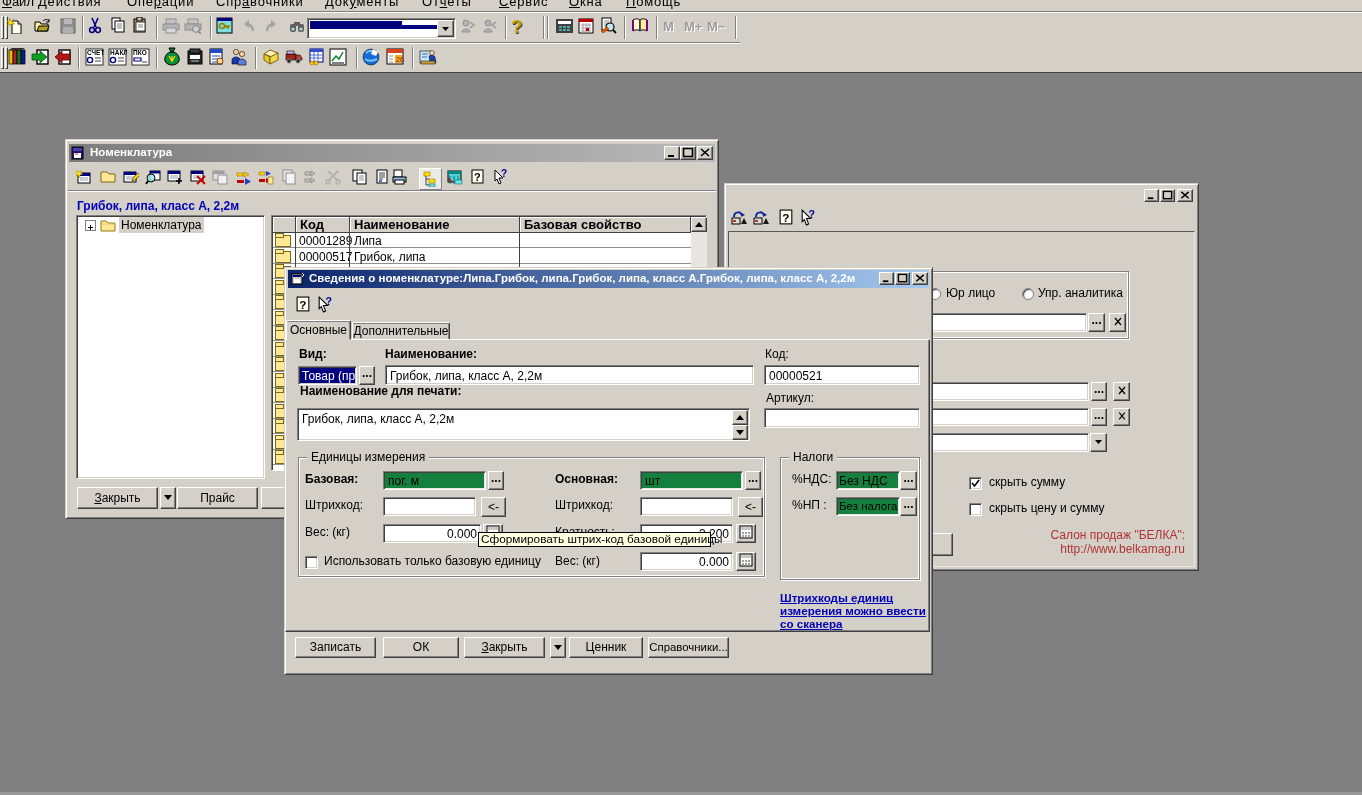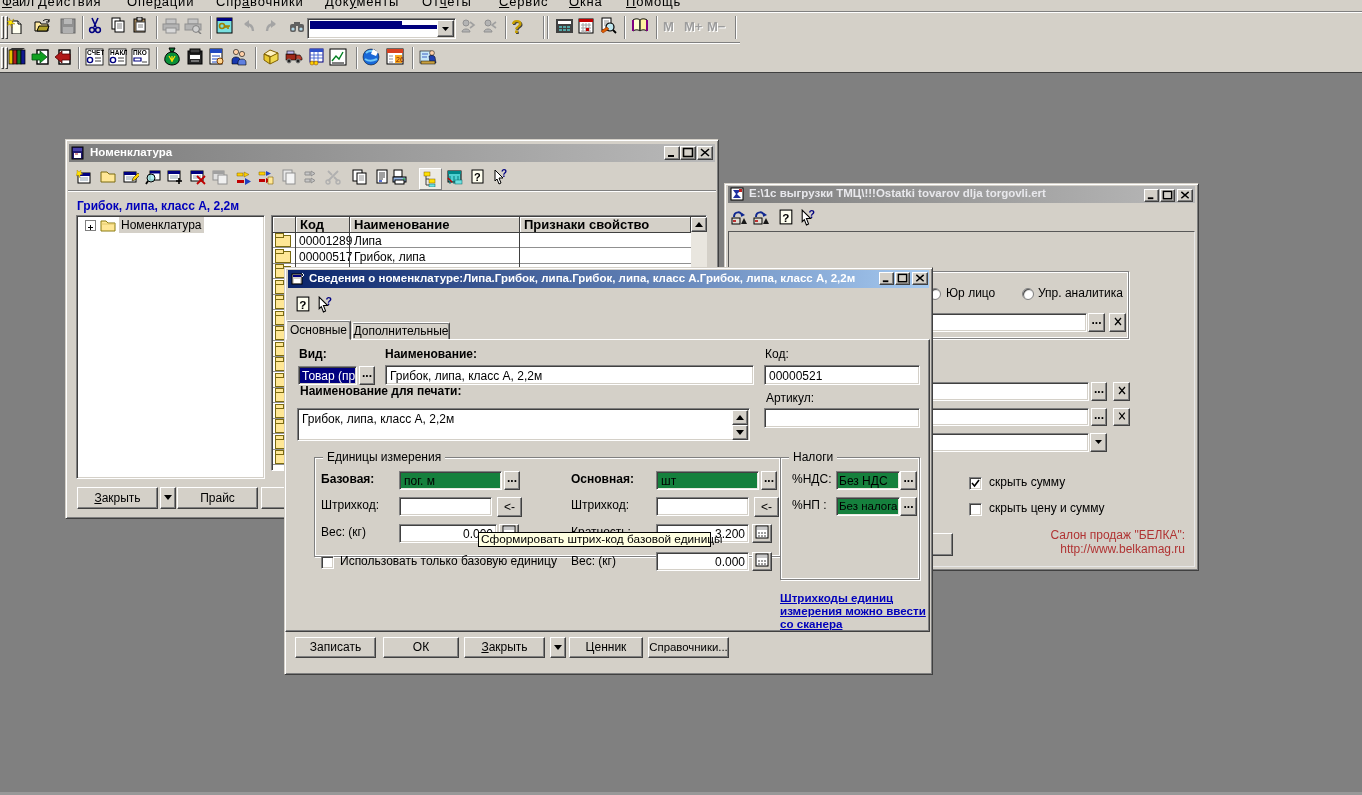--- a/index.html
+++ b/index.html
@@ -414,21 +414,21 @@
  <svg class="ab" style="left:23px;top:2px" width="16" height="14" viewBox="0 0 16 14">
         <path d="M1 13V3h5l2 2h7v8z" fill="#ffe796" stroke="#8a7a10"></path>
         <path d="M1 6h14" stroke="#d8c060" stroke-width=".8"></path>
       </svg>
  <span class="ab" style="left:42px;top:1px;background:#d4d0c8;padding:1px 2px">Номенклатура</span>
 </div>
 <div class="ab" id="w1tab" style="left:205px;top:75px;width:436px;height:256px;background:#fff;border:1px solid;border-color:#808080 #fff #fff #808080;box-shadow:inset 1px 1px 0 #404040">
 <div class="hc" style="left:1px;top:1px;width:23px"></div>
 <div class="hc b" style="left:24px;top:1px;width:54px">Код</div>
 <div class="hc b" style="left:78px;top:1px;width:170px">Наименование</div>
-<div class="hc b" style="left:248px;top:1px;width:171px">Признаки свойство</div>
+<div class="hc b" style="left:248px;top:1px;width:171px">Базовая свойство</div>
 <div class="ab" style="left:23px;top:17px;width:1px;height:237px;background:#404040;z-index:2"></div>
 <div class="ab" style="left:77px;top:17px;width:1px;height:237px;background:#404040;z-index:2"></div>
 <div class="ab" style="left:247px;top:17px;width:1px;height:237px;background:#404040;z-index:2"></div>
 <div class="trw" style="top:17px">
         <span class="co">00001289</span>
         <span class="na">Липа</span>
       </div>
 <div class="trw" style="top:33px">
         <span class="co">00000517</span>
         <span class="na">Грибок, липа</span>
@@ -453,28 +453,20 @@
 </div>
 <div class="btn" style="left:11px;top:347px;width:81px;height:22px;line-height:20px"><u>З</u>акрыть</div>
 <div class="btn" style="left:94px;top:347px;width:16px;height:22px"><svg width="12" height="18" viewBox="0 0 12 18">
         <path d="M2 7l4 5 4-5z" fill="#000"></path>
       </svg></div>
 <div class="btn" style="left:111px;top:347px;width:81px;height:22px;line-height:20px">Прайс</div>
 <div class="btn" style="left:195px;top:347px;width:84px;height:22px;line-height:20px"></div>
 </div>
 
 <div class="w3d" id="win3" style="left:724px;top:183px;width:475px;height:388px;z-index:2">
-<div class="tb tina" style="left:3px;top:2px;width:467px;height:17px">
- <svg class="ab" style="left:2px;top:1px" width="14" height="14" viewBox="0 0 14 14">
-        <rect x="1" y="1" width="12" height="12" fill="#fff" stroke="#000"></rect>
-        <path d="M3 3h8L7 7l4 4H3l3-4z" fill="#2030a0"></path>
-        <rect x="9" y="2" width="3" height="3" fill="#c02020"></rect>
-      </svg>
- <span class="ab" style="left:21px;top:1px;color:#e8e8ec">E:\1с выгрузки ТМЦ\!!!Ostatki tovarov dlja torgovli.ert</span>
-</div>
 <div class="wbtn" style="left:419px;top:5px;width:15px;height:13px"><svg width="13" height="11" viewBox="0 0 14 12">
         <path d="M3 9h6" stroke="#000" stroke-width="2"></path>
       </svg></div>
 <div class="wbtn" style="left:435px;top:5px;width:15px;height:13px"><svg width="13" height="11" viewBox="0 0 14 12">
         <rect x="2.5" y="1.5" width="9" height="8" fill="none" stroke="#000" stroke-width="1.6"></rect>
       </svg></div>
 <div class="wbtn" style="left:452px;top:5px;width:16px;height:13px"><svg width="14" height="11" viewBox="0 0 14 12">
         <path d="M3 2l8 7M11 2l-8 7" stroke="#000" stroke-width="1.6"></path>
       </svg></div>
 <svg class="ab" style="left:6px;top:25px" width="17" height="17" viewBox="0 0 17 17">
@@ -581,21 +573,21 @@
  <div class="fld" style="left:11px;top:68px;width:453px;height:33px;padding:3px 0 0 4px">Грибок, липа, класс А, 2,2м
   <div class="btn" style="right:1px;top:1px;width:16px;height:15px"><svg width="14" height="13" viewBox="0 0 14 13">
             <path d="M7 4l-4 5h8z" fill="#000"></path>
           </svg></div>
   <div class="btn" style="right:1px;top:16px;width:16px;height:15px"><svg width="14" height="13" viewBox="0 0 14 13">
             <path d="M7 9L3 4h8z" fill="#000"></path>
           </svg></div>
  </div>
  <div class="lb" style="left:480px;top:51px">Артикул:</div>
  <div class="fld" style="left:478px;top:68px;width:156px;height:20px"></div>
- <div class="gb" style="left:28px;top:117px;width:467px;height:100px">
+ <div class="gb" style="left:12px;top:117px;width:467px;height:120px">
         <span>Единицы измерения</span>
   <div class="lb b" style="left:6px;top:14px">Базовая:</div>
   <div class="fld fldg" style="left:84px;top:13px;width:103px;height:19px;padding:2px 0 0 4px">пог. м</div>
   <div class="btn" style="left:189px;top:13px;width:16px;height:19px;font-weight:bold;line-height:13px">...</div>
   <div class="lb" style="left:6px;top:40px">Штрихкод:</div>
   <div class="fld" style="left:84px;top:39px;width:93px;height:19px"></div>
   <div class="btn" style="left:182px;top:39px;width:25px;height:20px;line-height:18px">&lt;-</div>
   <div class="lb" style="left:6px;top:67px">Вес: (кг)</div>
   <div class="fld" style="left:84px;top:66px;width:98px;height:19px;text-align:right;padding:2px 3px 0 0">0.000</div>
   <div class="btn" style="left:184px;top:66px;width:20px;height:19px"><svg width="16" height="15" viewBox="0 0 16 15">

